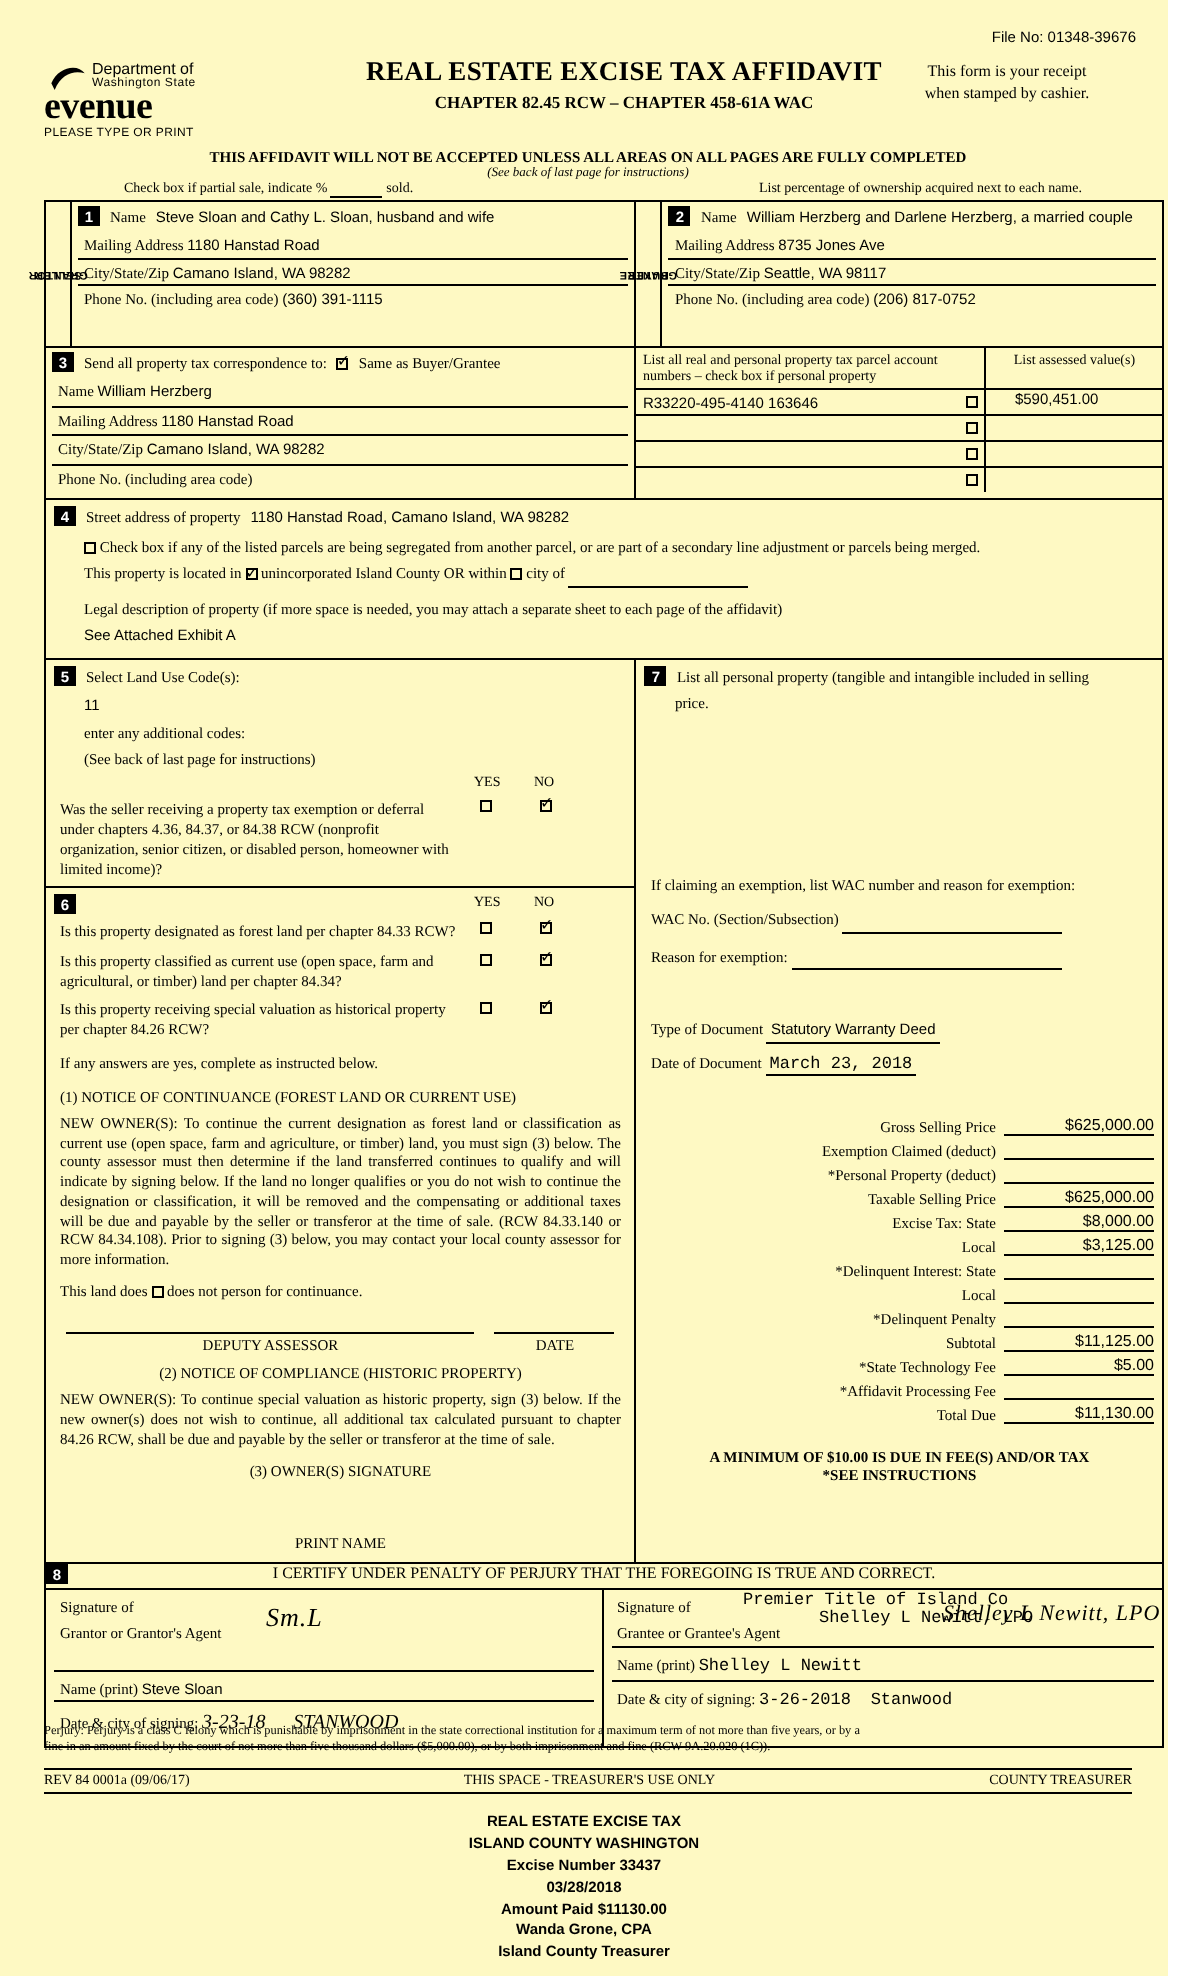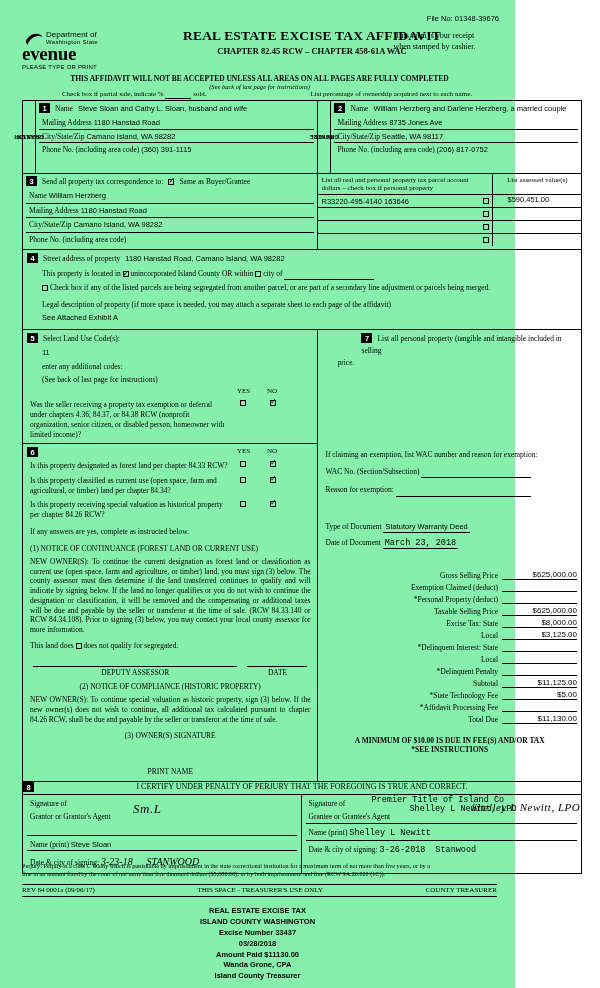--- a/index.html
+++ b/index.html
@@ -4,25 +4,25 @@
 <style>
   * { box-sizing: border-box; }
   body {
     margin: 0;
     background: #ffffff;
     font-family: "Liberation Serif", serif;
     font-size: 8px;
     color: #000;
   }
   .page {
-    width: 515px;
+    width: 584px;
     height: 988px;
     position: relative;
     padding: 0;
-    background: #86efac;
+    background: #fef9c3;
   }
   .fileno {
     position: absolute;
     top: 14px;
     right: 16px;
     font-family: "Liberation Sans", sans-serif;
     font-size: 7.5px;
   }
   .header {
     position: absolute;
@@ -346,21 +346,21 @@
         </div>
         <div class="fld">
           <span>Phone No. (including area code)</span>
           <span class="val"></span>
         </div>
       </div>
       <div class="cell" style="width:263px;">
         <div class="row">
           <div style="width:175px; border-right:1px solid #000; padding:2px 3px;">
             <div class="small">List all real and personal property tax parcel account</div>
-            <div class="small">dollars – check box if personal property</div>
+            <div class="small">numbers – check box if personal property</div>
           </div>
           <div style="flex:1; padding:2px 3px;">
             <div class="small" style="text-align:center;">List assessed value(s)</div>
           </div>
         </div>
         <div class="row">
           <div style="width:175px; border-right:1px solid #000;">
             <div style="display:flex; align-items:center; height:13px; border-top:1px solid #000; padding:0 3px;">
               <span class="val" style="flex:1;">R33220-495-4140  163646</span>
               <span class="chk"></span>
@@ -387,33 +387,33 @@
         </div>
       </div>
     </div>
 
     <div class="row bt">
       <div class="cell" style="width:100%; padding:3px 4px 4px 4px;">
         <div style="height:14px;">
           <span class="numbox">4</span>
           <span class="fld">Street address of property</span>
           <span class="val">1180 Hanstad Road, Camano Island, WA 98282</span>
+        </div>
+        <div class="fld" style="padding-left:15px;">
+          <span class="chk"></span>
+          <span>Check box if any of the listed parcels are being segregated from another parcel, or are part of a secondary line adjustment or parcels being merged.</span>
         </div>
         <div class="fld" style="padding-left:15px;">
           <span>This property is located in</span>
           <span class="chk on"></span>
           <span>unincorporated Island County OR within</span>
           <span class="chk"></span>
           <span>city of</span>
           <span class="underline" style="width:90px;">&nbsp;</span>
         </div>
-        <div class="fld" style="padding-left:15px;">
-          <span class="chk"></span>
-          <span>Check box if any of the listed parcels are being segregated from another parcel, or are part of a secondary line adjustment or parcels being merged.</span>
-        </div>
         <div class="fld" style="padding-left:15px; margin-top:3px;">Legal description of property (if more space is needed, you may attach a separate sheet to each page of the affidavit)</div>
         <div class="fld val" style="padding-left:15px;">See Attached Exhibit A</div>
       </div>
     </div>
 
     <div class="row bt">
 
       <div class="cell br" style="width:296px;">
 
         <div style="padding:3px 4px 2px 4px; border-bottom:1px solid #000;">
@@ -472,39 +472,39 @@
           <div class="fld" style="margin-top:3px;">If any answers are yes, complete as instructed below.</div>
 
           <div class="fld" style="margin-top:4px; white-space:normal;">(1) NOTICE OF CONTINUANCE (FOREST LAND OR CURRENT USE)</div>
           <div class="fld" style="white-space:normal; line-height:1.3; text-align:justify;">NEW OWNER(S): To continue the current designation as forest land or classification as current use (open space, farm and agriculture, or timber) land, you must sign (3) below. The county assessor must then determine if the land transferred continues to qualify and will indicate by signing below. If the land no longer qualifies or you do not wish to continue the designation or classification, it will be removed and the compensating or additional taxes will be due and payable by the seller or transferor at the time of sale. (RCW 84.33.140 or RCW 84.34.108). Prior to signing (3) below, you may contact your local county assessor for more information.</div>
 
           <div class="fld" style="margin-top:3px;">
             <span>This land</span>
             <span>does</span>
             <span class="chk"></span>
             <span>does not</span>
-            <span>qualify for segregated.</span>
+            <span>person for continuance.</span>
           </div>
 
           <div style="margin-top:14px; display:flex; gap:10px; padding:0 6px;">
             <div style="flex:1; border-top:1px solid #000; text-align:center; font-size:7.5px; padding-top:1px;">DEPUTY ASSESSOR</div>
             <div style="width:60px; border-top:1px solid #000; text-align:center; font-size:7.5px; padding-top:1px;">DATE</div>
           </div>
 
           <div class="fld" style="margin-top:3px; text-align:center;">(2) NOTICE OF COMPLIANCE (HISTORIC PROPERTY)</div>
           <div class="fld" style="white-space:normal; line-height:1.3; text-align:justify;">NEW OWNER(S): To continue special valuation as historic property, sign (3) below. If the new owner(s) does not wish to continue, all additional tax calculated pursuant to chapter 84.26 RCW, shall be due and payable by the seller or transferor at the time of sale.</div>
 
           <div class="fld" style="margin-top:4px; text-align:center;">(3) OWNER(S) SIGNATURE</div>
           <div style="height:22px;"></div>
           <div class="fld" style="text-align:center;">PRINT NAME</div>
         </div>
       </div>
 
       <div class="cell" style="width:263px; padding:3px 4px;">
-        <div style="position:relative;margin-left:39px;">
+        <div style="position:relative;">
           <span class="numbox">7</span>
           <span class="fld" style="white-space:normal; display:inline;">List all personal property (tangible and intangible included in selling</span>
         </div>
         <div class="fld" style="padding-left:15px;">price.</div>
 
         <div style="height:78px;"></div>
 
         <div class="fld">If claiming an exemption, list WAC number and reason for exemption:</div>
         <div class="fld" style="margin-top:3px;">
           <span>WAC No. (Section/Subsection)</span>

